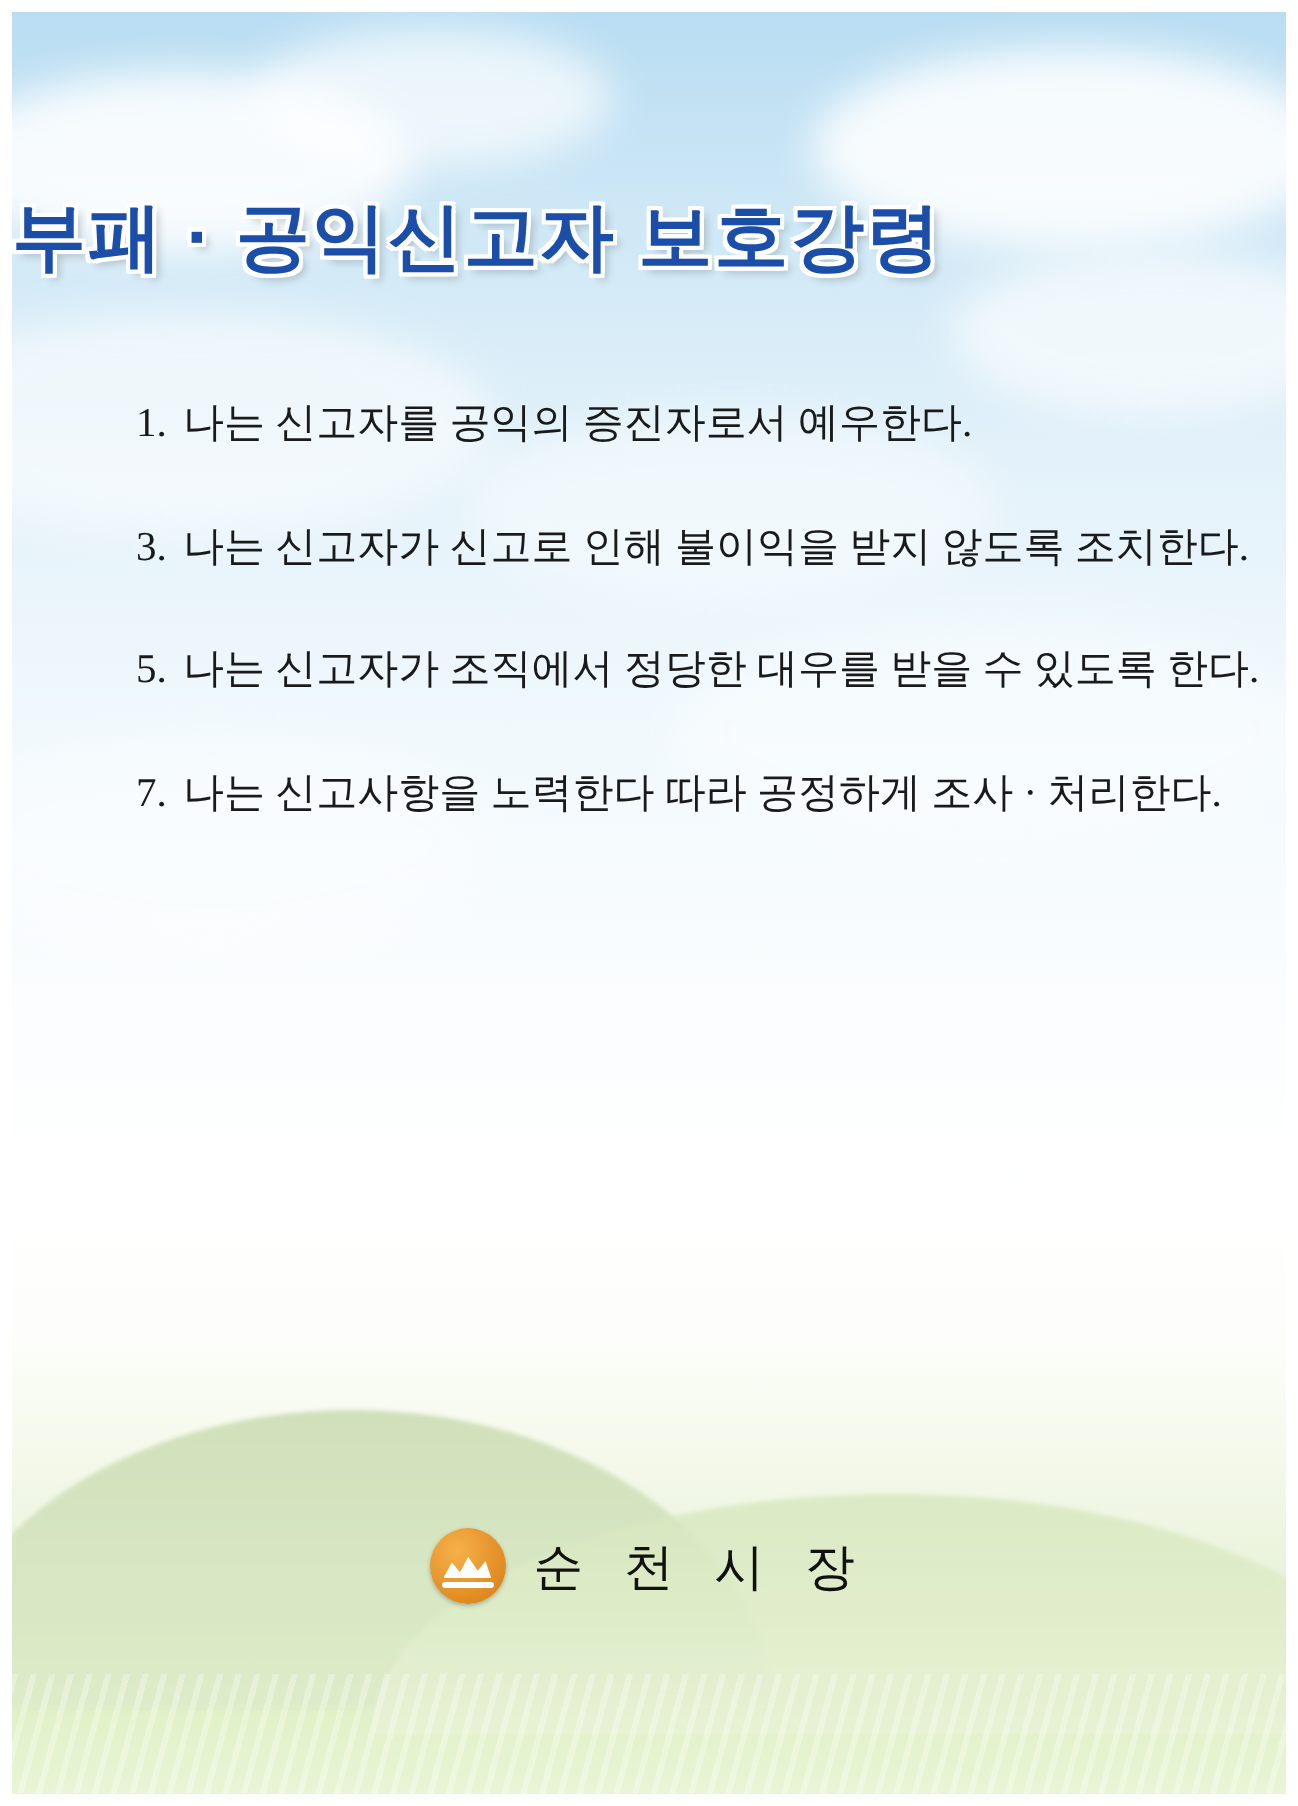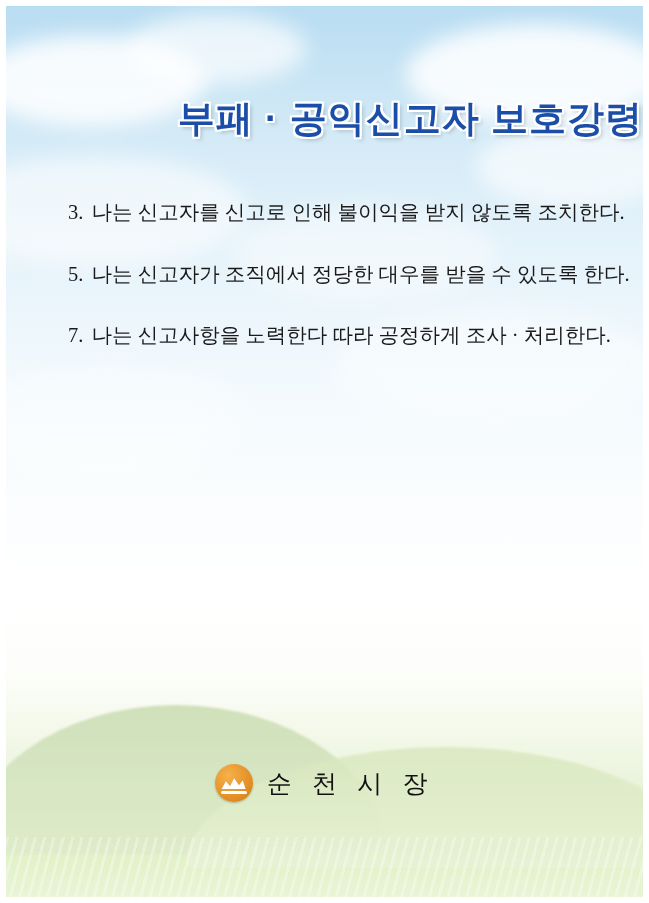--- a/index.html
+++ b/index.html
@@ -88,21 +88,21 @@
 
   .content {
     position: relative;
     z-index: 5;
     width: 100%;
     height: 100%;
     box-sizing: border-box;
   }
 
   .title {
-    text-align: right;
+    text-align: left;
     margin: 0;
     padding-top: 88px;
     font-family: "Liberation Sans", sans-serif;
     font-size: 37px;
     font-weight: bold;
     letter-spacing: 1px;
     color: #1b4ea8;
     text-shadow:
        2px 0 0 #ffffff, -2px 0 0 #ffffff,
        0 2px 0 #ffffff, 0 -2px 0 #ffffff,
@@ -186,22 +186,26 @@
   <div class="hill-far"></div>
   <div class="hill-near"></div>
   <div class="grass-streak"></div>
 
   <div class="content">
 
     <h1 class="title">부패 · 공익신고자 보호강령</h1>
 
     <ul class="pledge-list">
       <li class="pledge-item">
+        <span class="num">1.</span>
+        <span class="txt">나는 신고자를 공익의 증진자로서 예우한다.</span>
+      </li>
+      <li class="pledge-item">
         <span class="num">3.</span>
-        <span class="txt">나는 신고자를 신고로 인해 불이익을 받지 않도록 조치한다.</span>
+        <span class="txt">나는 신고자가 신고로 인해 불이익을 받지 않도록 조치한다.</span>
       </li>
       <li class="pledge-item">
         <span class="num">5.</span>
         <span class="txt">나는 신고자가 조직에서 정당한 대우를 받을 수 있도록 한다.</span>
       </li>
       <li class="pledge-item">
         <span class="num">7.</span>
         <span class="txt">나는 신고사항을 노력한다 따라 공정하게 조사 · 처리한다.</span>
       </li>
     </ul>

